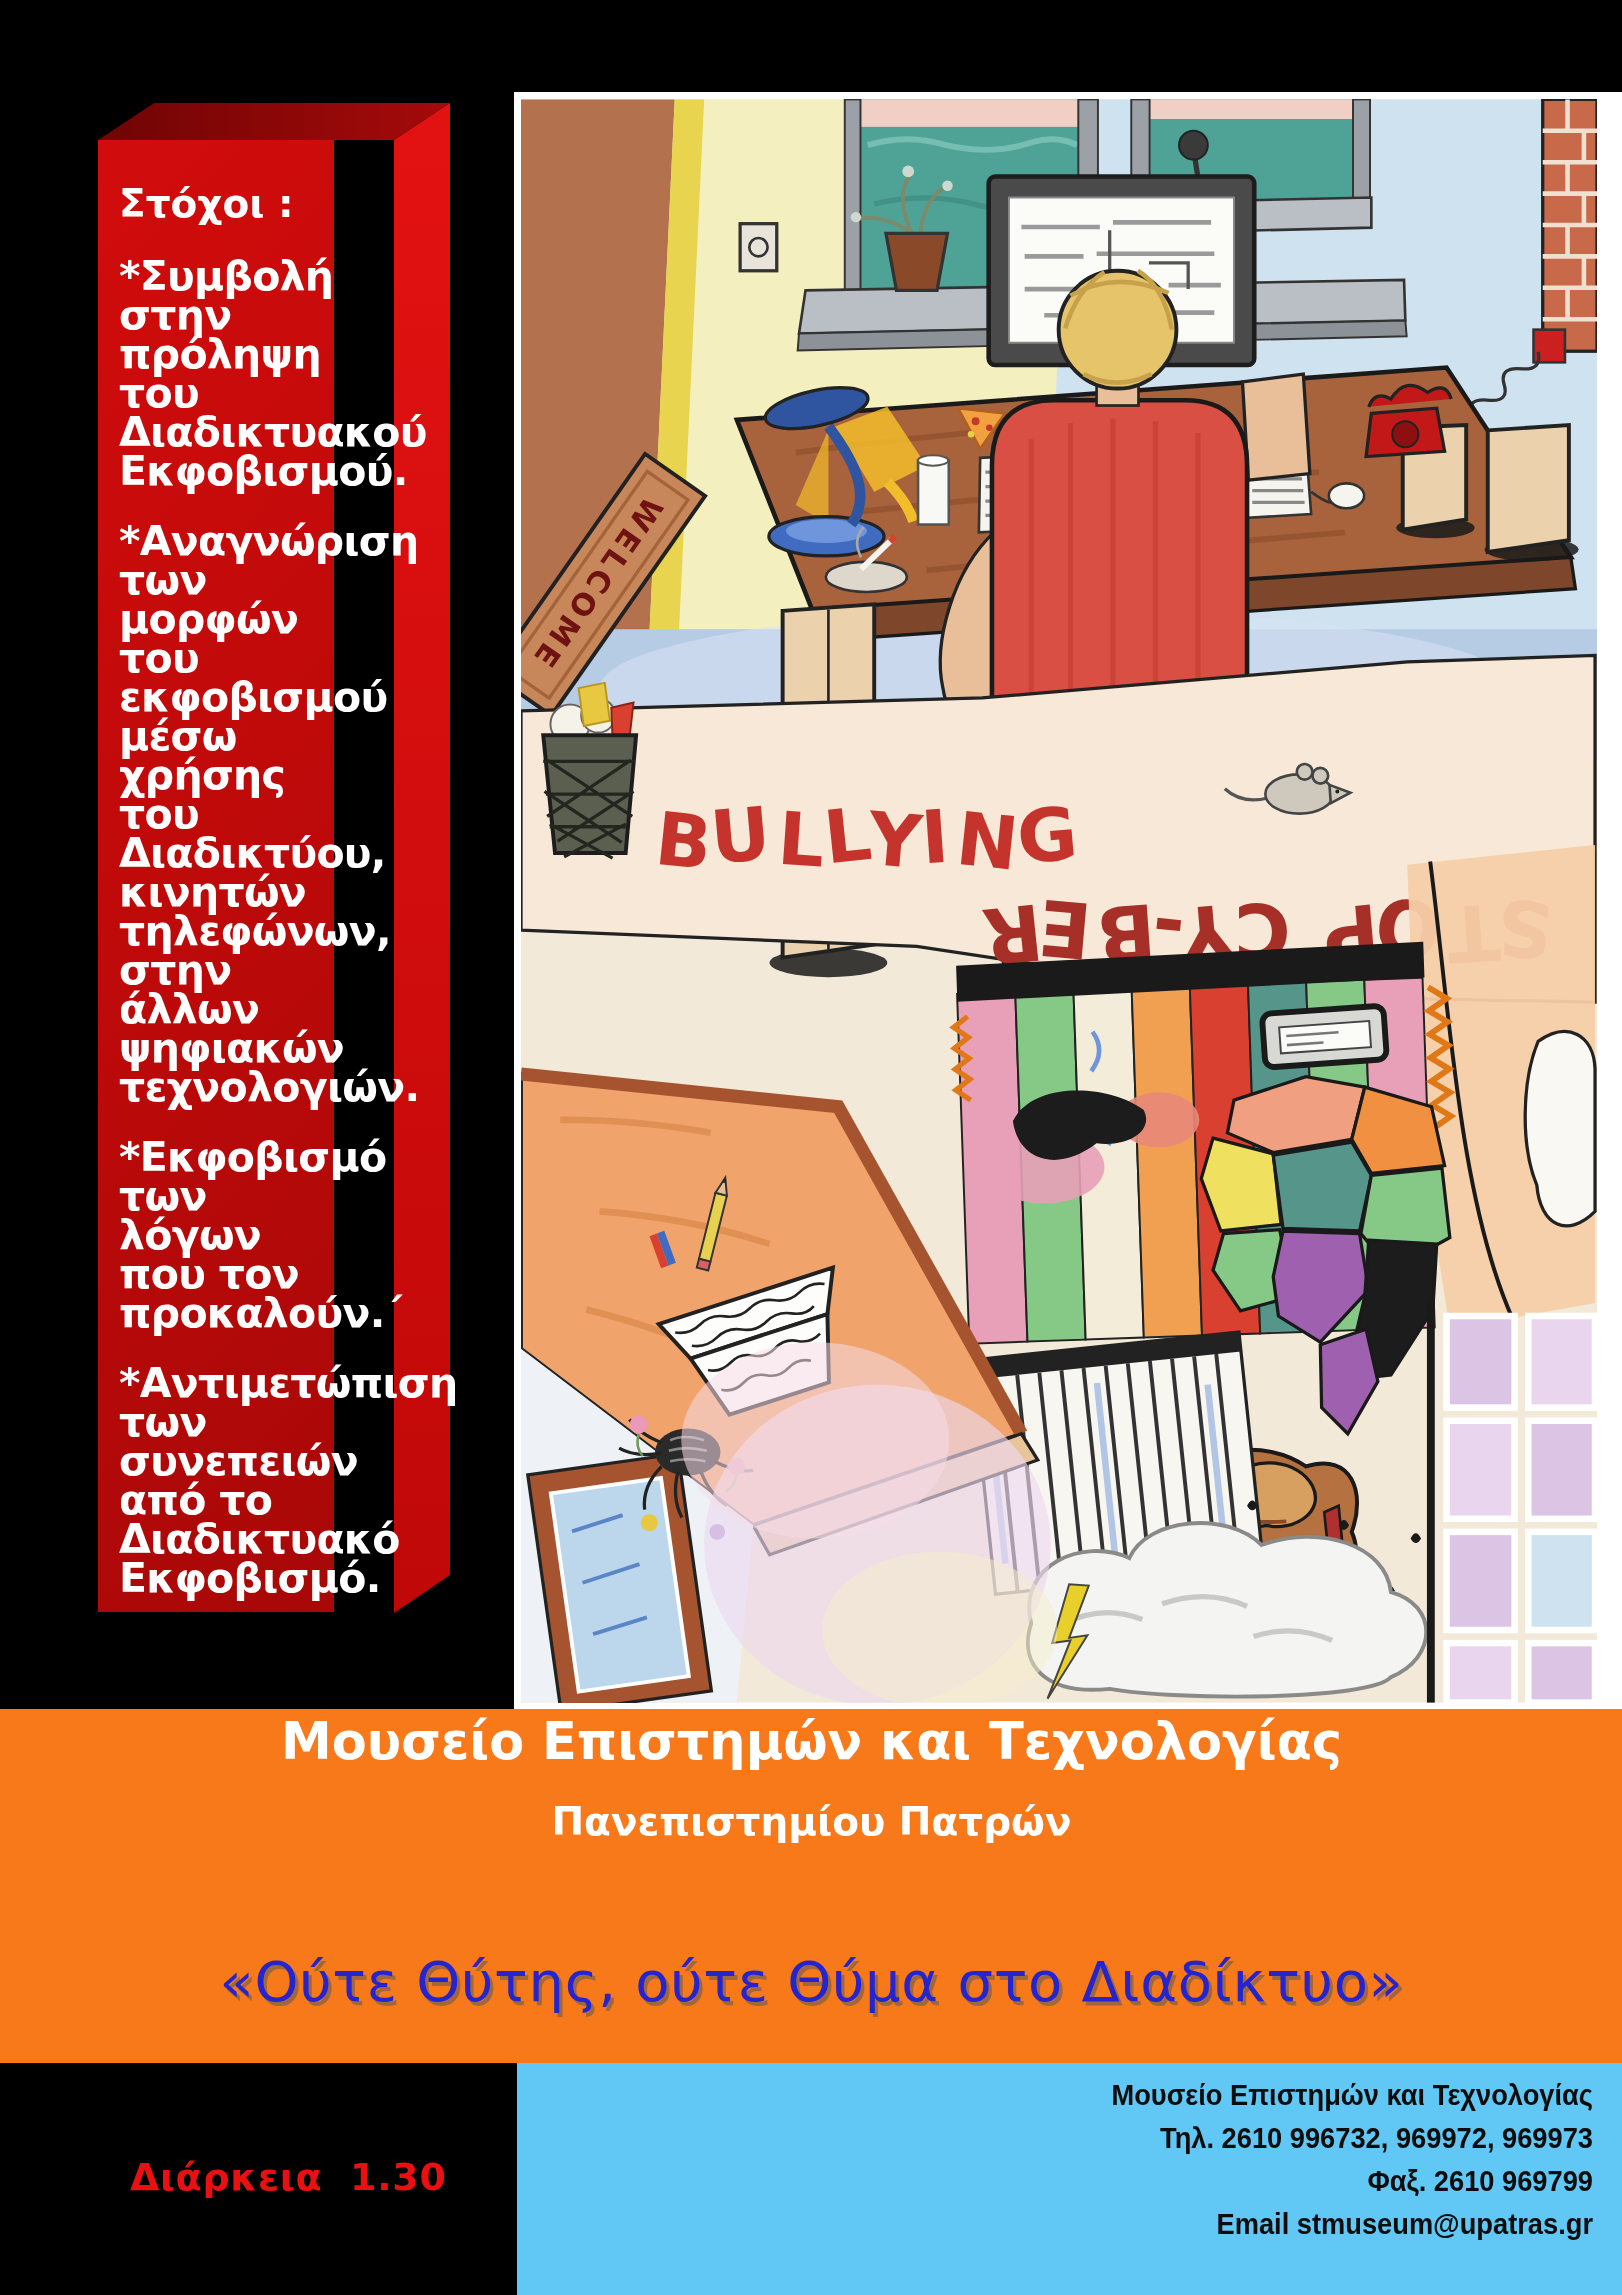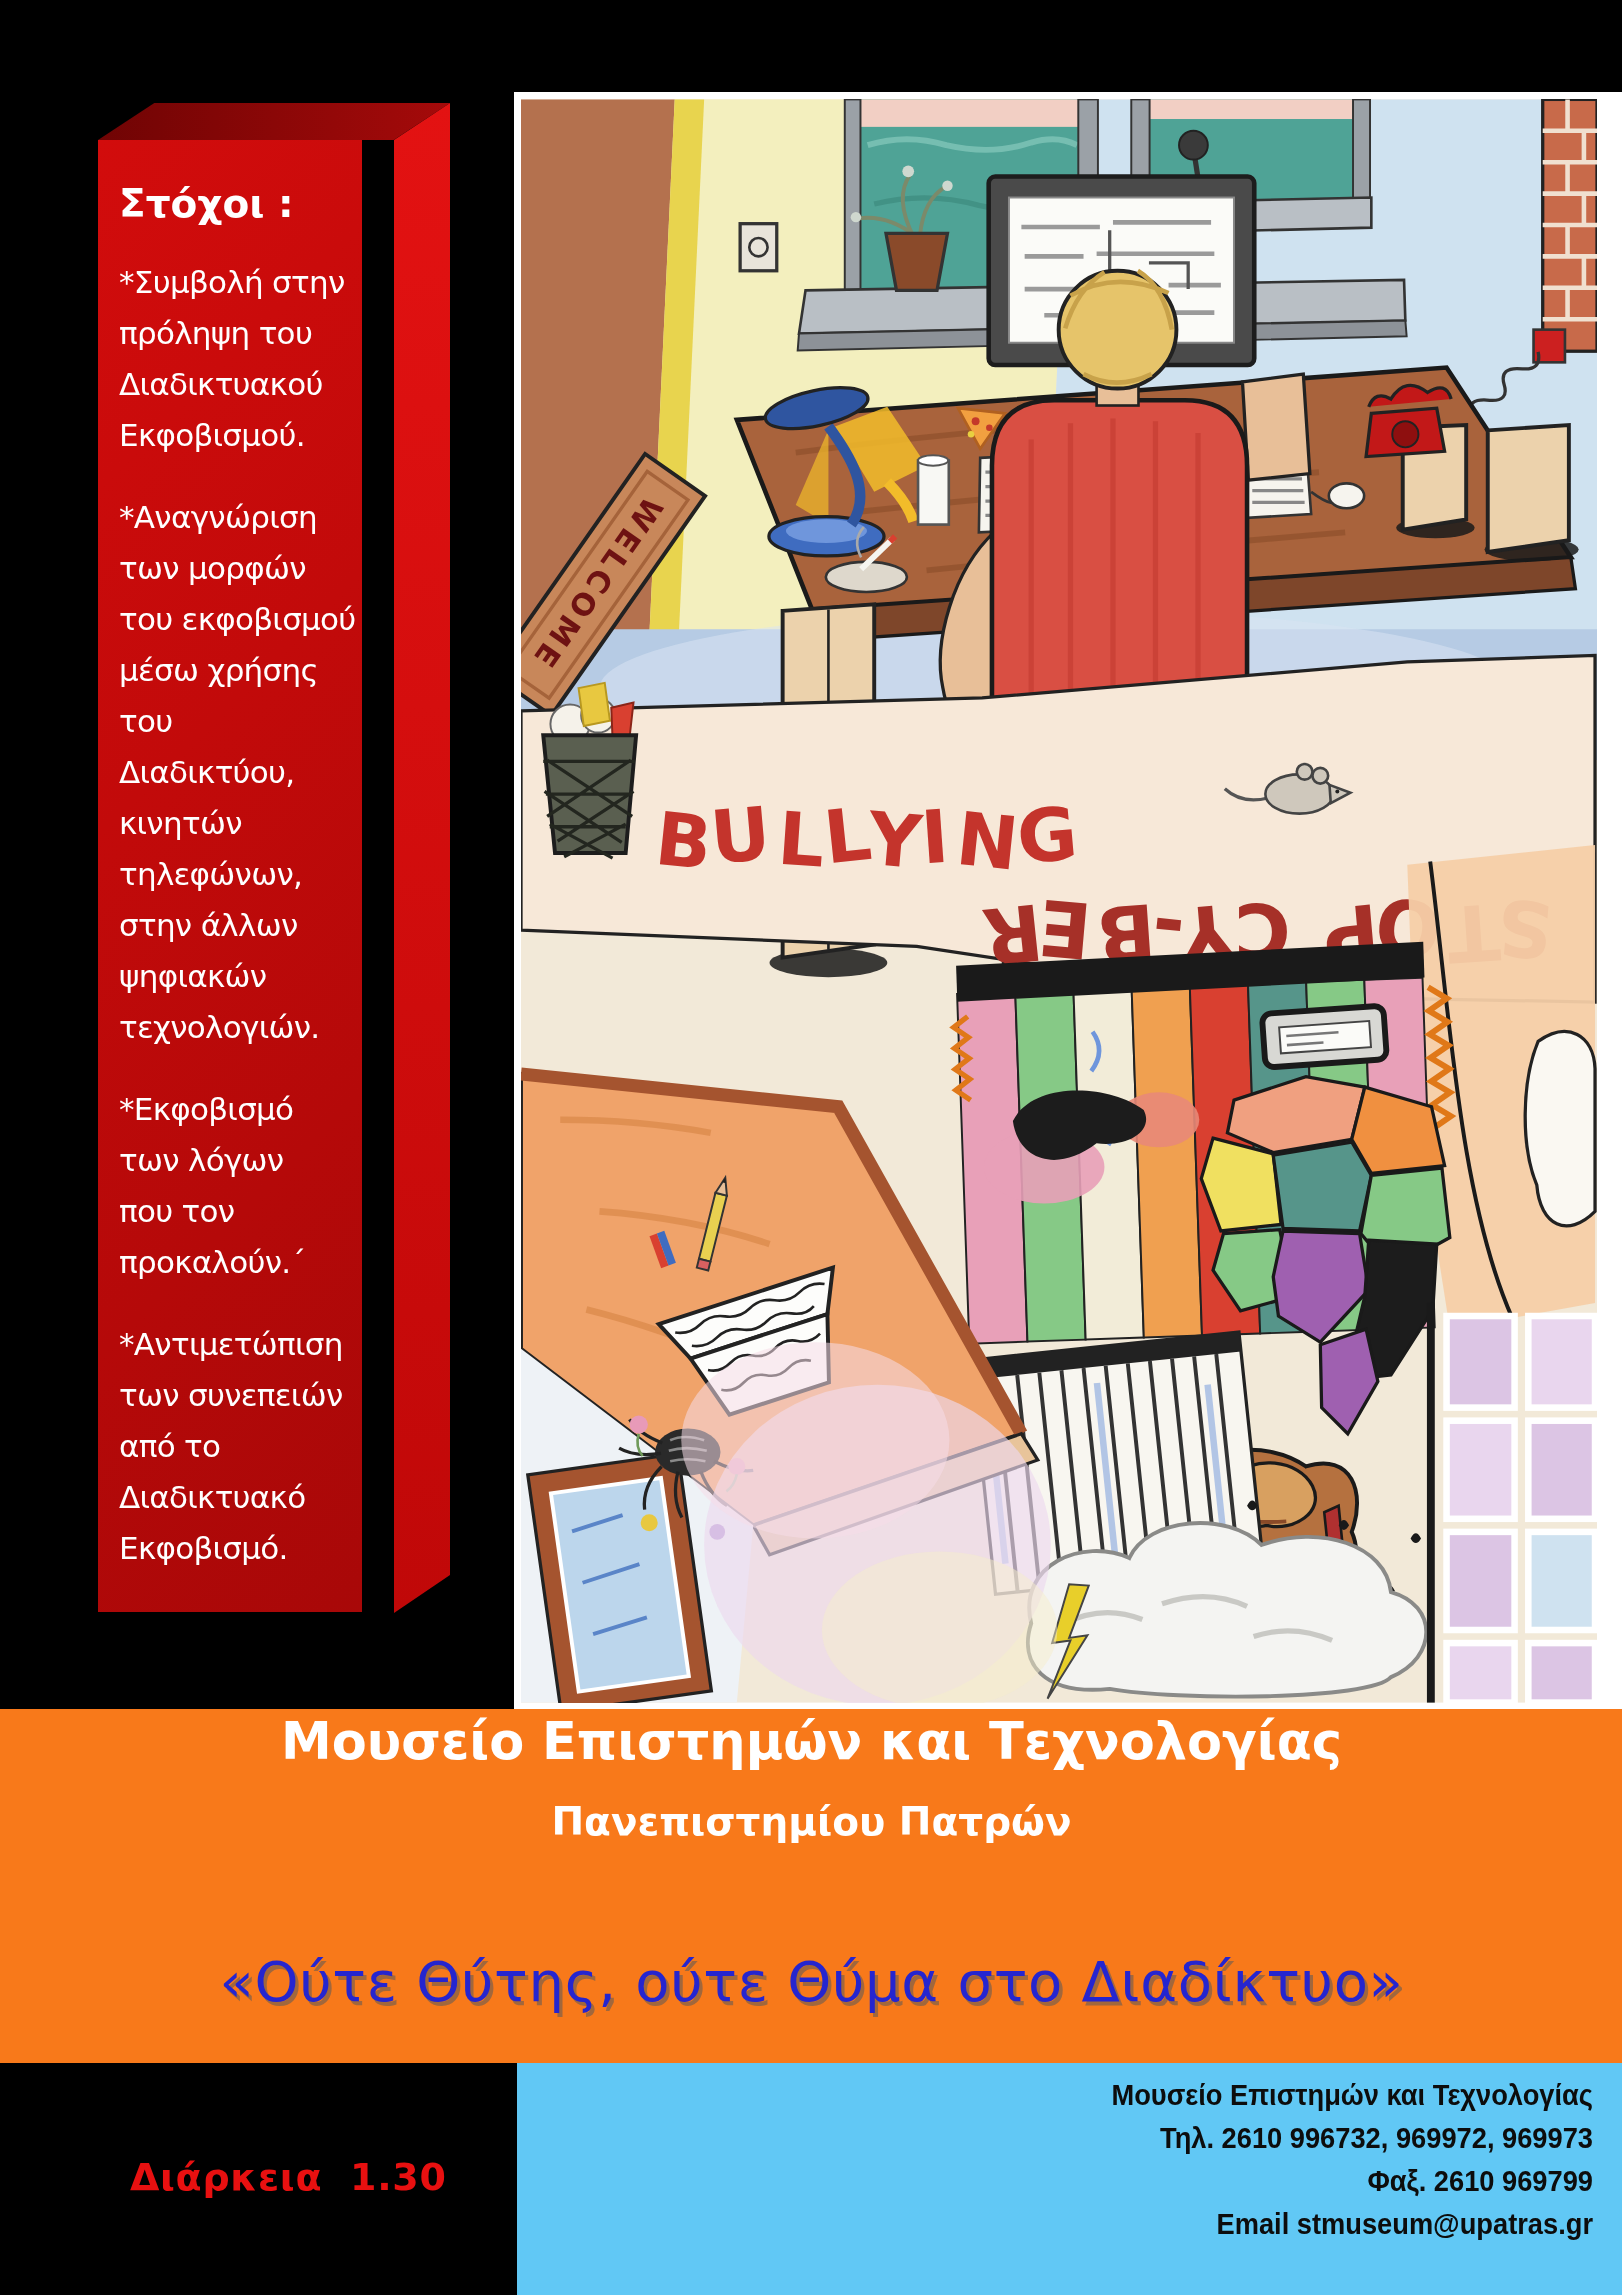--- a/index.html
+++ b/index.html
@@ -7,26 +7,26 @@
        font-family:"DejaVu Sans",sans-serif;}
 
   
   .goals{position:absolute;left:98px;top:103px;width:352px;height:1510px;}
   .goals .face-top{position:absolute;left:0;top:0;width:352px;height:37px;
        background:linear-gradient(90deg,#700404,#a50a0a);
        clip-path:polygon(0 100%,16% 0,100% 0,84% 100%);}
   .goals .face-side{position:absolute;left:296px;top:0;width:56px;height:1510px;
        background:linear-gradient(180deg,#e31212,#c00808);
        clip-path:polygon(0 37px,100% 0,100% 1472px,0 100%);}
-  .goals .face-front{position:absolute;left:0;top:37px;width:264px;height:1472px;
+  .goals .face-front{position:absolute;left:0;top:37px;width:236px;height:1472px;
        background:linear-gradient(135deg,#d20c0c 0%,#c20a0a 40%,#a80808 100%);
        box-sizing:border-box;padding:38px 5.2px 0 21px;}
   .goals h1{margin:0 0 27.5px 0;font-size:39px;line-height:51px;font-weight:700;color:#fff;}
-  .goals p{margin:0 0 31px 0;font-size:31px;line-height:51px;color:#fff;
-       white-space:pre-line;font-weight:400;letter-spacing:-0.7px;}
+  .goals p{margin:0 0 31px 0;font-size:41px;line-height:39px;color:#fff;
+       white-space:pre-line;font-weight:700;letter-spacing:-0.7px;}
 
   
   .art{position:absolute;left:514px;top:92px;width:1109px;height:1617px;background:#fff;}
   .art svg{position:absolute;left:6.5px;top:6.5px;}
 
   
   .banner{position:absolute;left:0;top:1709px;width:1623px;height:354px;background:#f8791a;}
   .banner .l{position:absolute;width:100%;text-align:center;color:#fff;}
   .banner .l1{top:3.9px;font-size:51px;line-height:58px;font-weight:700;}
   .banner .l2{top:84px;font-size:39px;line-height:58px;font-weight:700;}

